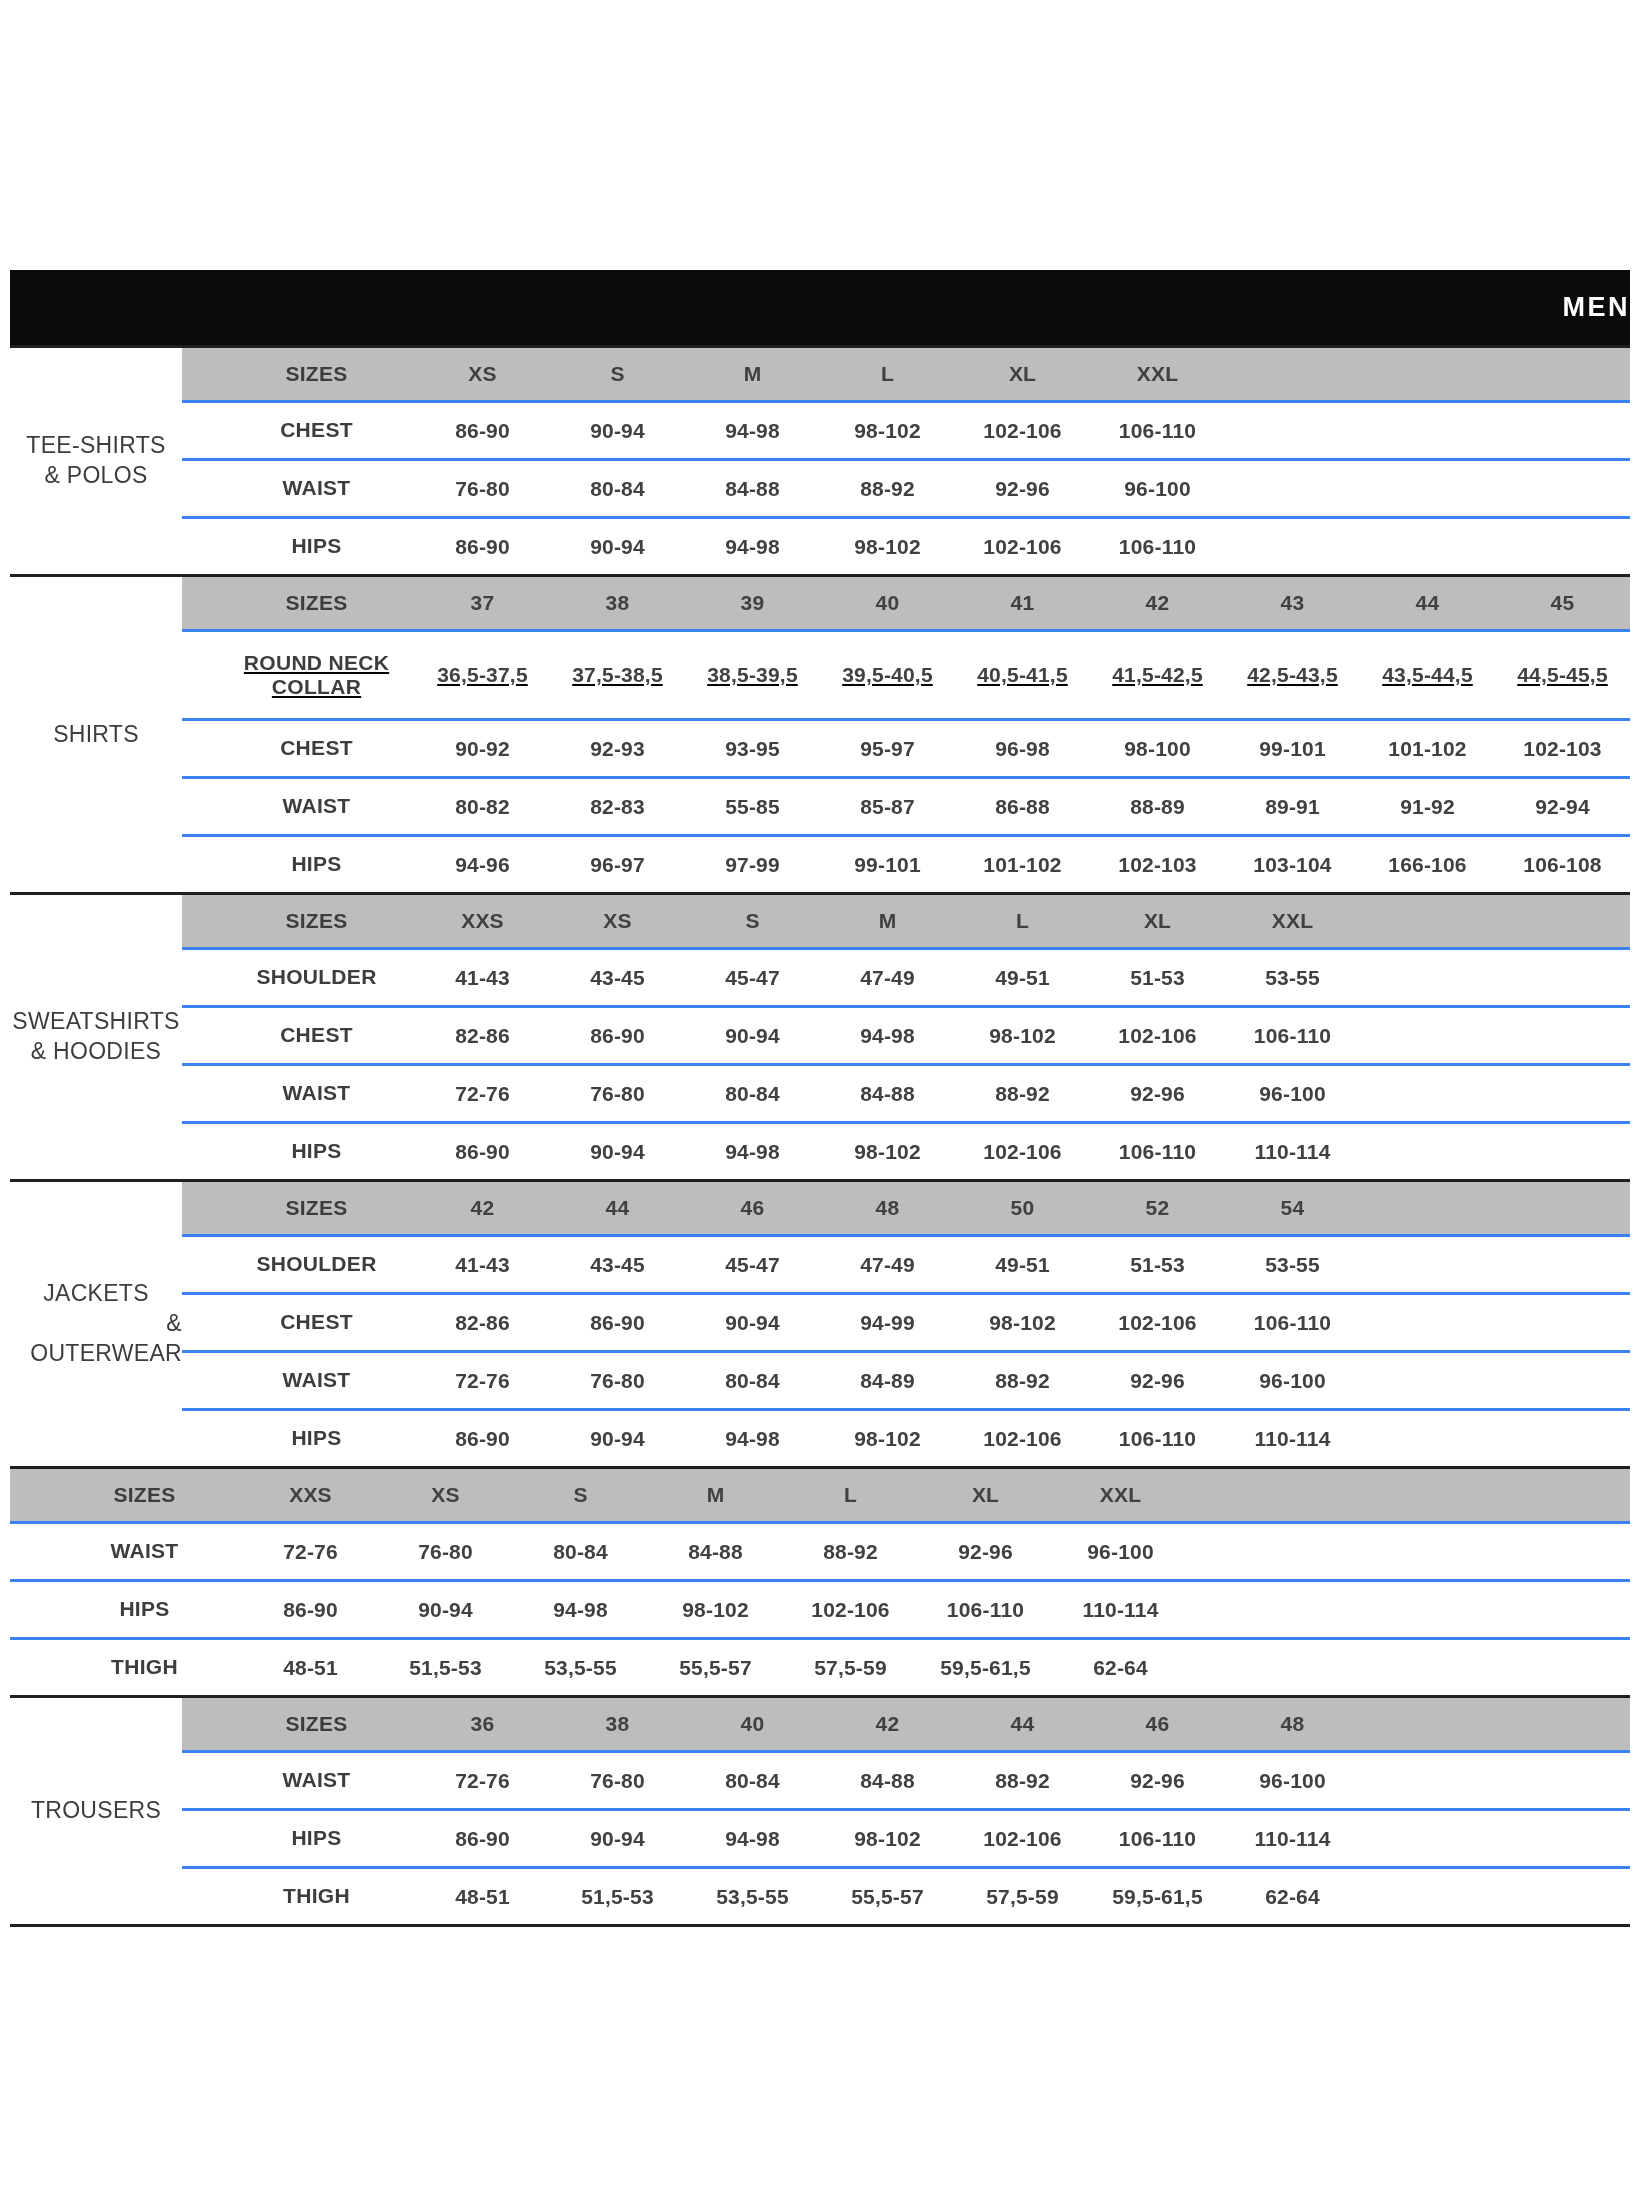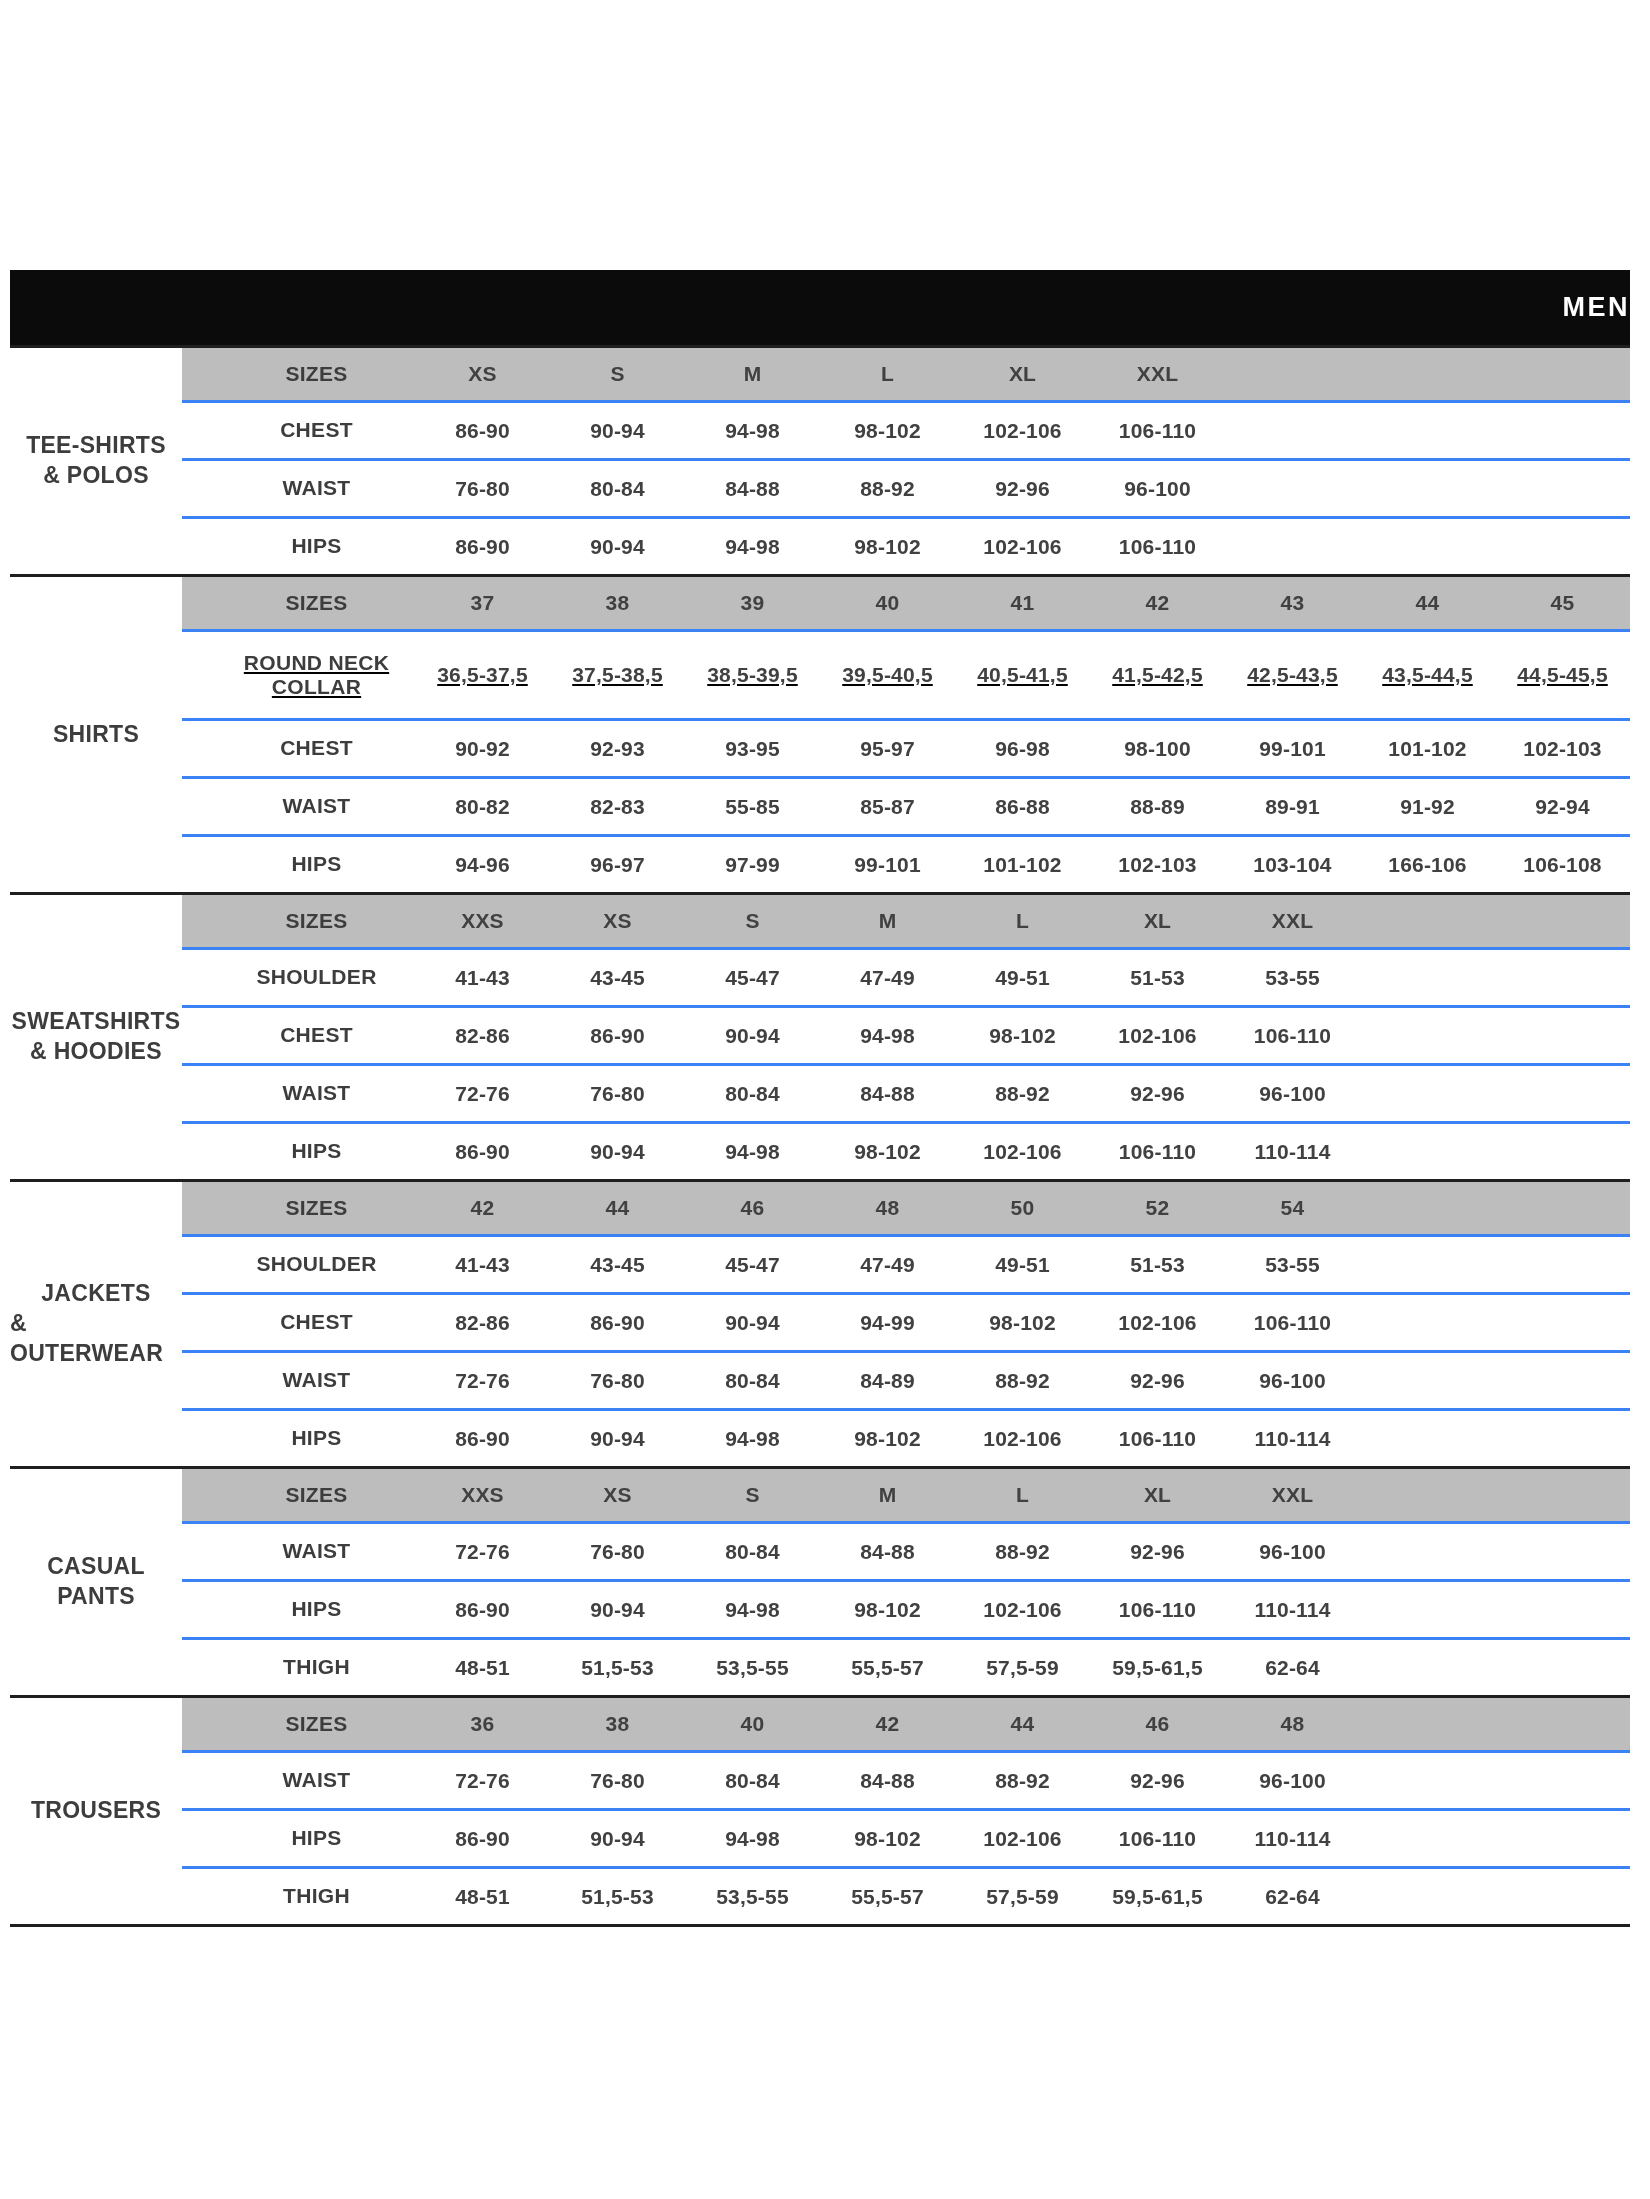--- a/index.html
+++ b/index.html
@@ -4,21 +4,21 @@
 <style>
   html,body{margin:0;padding:0;background:#ffffff;}
   body{width:1650px;height:2199px;position:relative;overflow:hidden;
        font-family:"Liberation Sans",sans-serif;-webkit-font-smoothing:antialiased;}
   .size-chart{position:absolute;left:10px;top:270px;width:1620px;}
   .men-bar{height:75px;background:#0b0b0b;display:flex;align-items:center;justify-content:flex-end;}
   .men-bar span{color:#ffffff;font-size:27px;font-weight:bold;letter-spacing:2.5px;}
   .sections{border-bottom:3px solid #1f1f1f;}
   .section{display:flex;border-top:3px solid #1f1f1f;}
   .section-label{width:208px;display:flex;flex-direction:column;align-items:center;justify-content:center;
-                 text-align:left;color:#3d3d3d;font-weight:bold;font-size:23px;line-height:1.3;letter-spacing:.3px;}
+                 text-align:right;color:#3d3d3d;font-weight:normal;font-size:23px;line-height:1.3;letter-spacing:.3px;}
   .section-body{flex:1;display:flex;flex-direction:column;}
   .row{display:flex;align-items:stretch;height:55px;}
   .row.sizes{height:52px;background:#bdbdbd;}
   .row.tall{height:86px;text-decoration:underline;}
   .section-body .row + .row{border-top:3px solid #3b82f6;}
   .attr-cell{width:197px;display:flex;align-items:center;justify-content:center;text-align:center;
              color:#3d3d3d;font-weight:bold;font-size:21px;line-height:1.15;letter-spacing:.3px;padding:0 6px;box-sizing:border-box;margin-left:36px;}
   .val-cell{width:135px;display:flex;align-items:center;justify-content:center;text-align:center;
             color:#414141;font-weight:bold;font-size:21px;letter-spacing:.2px;white-space:nowrap;}
 </style>
@@ -283,24 +283,20 @@
             <div class="val-cell">98-102</div>
             <div class="val-cell">102-106</div>
             <div class="val-cell">106-110</div>
             <div class="val-cell">110-114</div>
             <div class="val-cell"></div>
             <div class="val-cell"></div>
           </div>
         </div>
       </div>
       <div class="section">
-        <div class="section-label">
-          <div class="">CASUAL</div>
-          <div class="">PANTS</div>
-        </div>
         <div class="section-body">
           <div class="row sizes">
             <div class="attr-cell">SIZES</div>
             <div class="val-cell">XXS</div>
             <div class="val-cell">XS</div>
             <div class="val-cell">S</div>
             <div class="val-cell">M</div>
             <div class="val-cell">L</div>
             <div class="val-cell">XL</div>
             <div class="val-cell">XXL</div>

